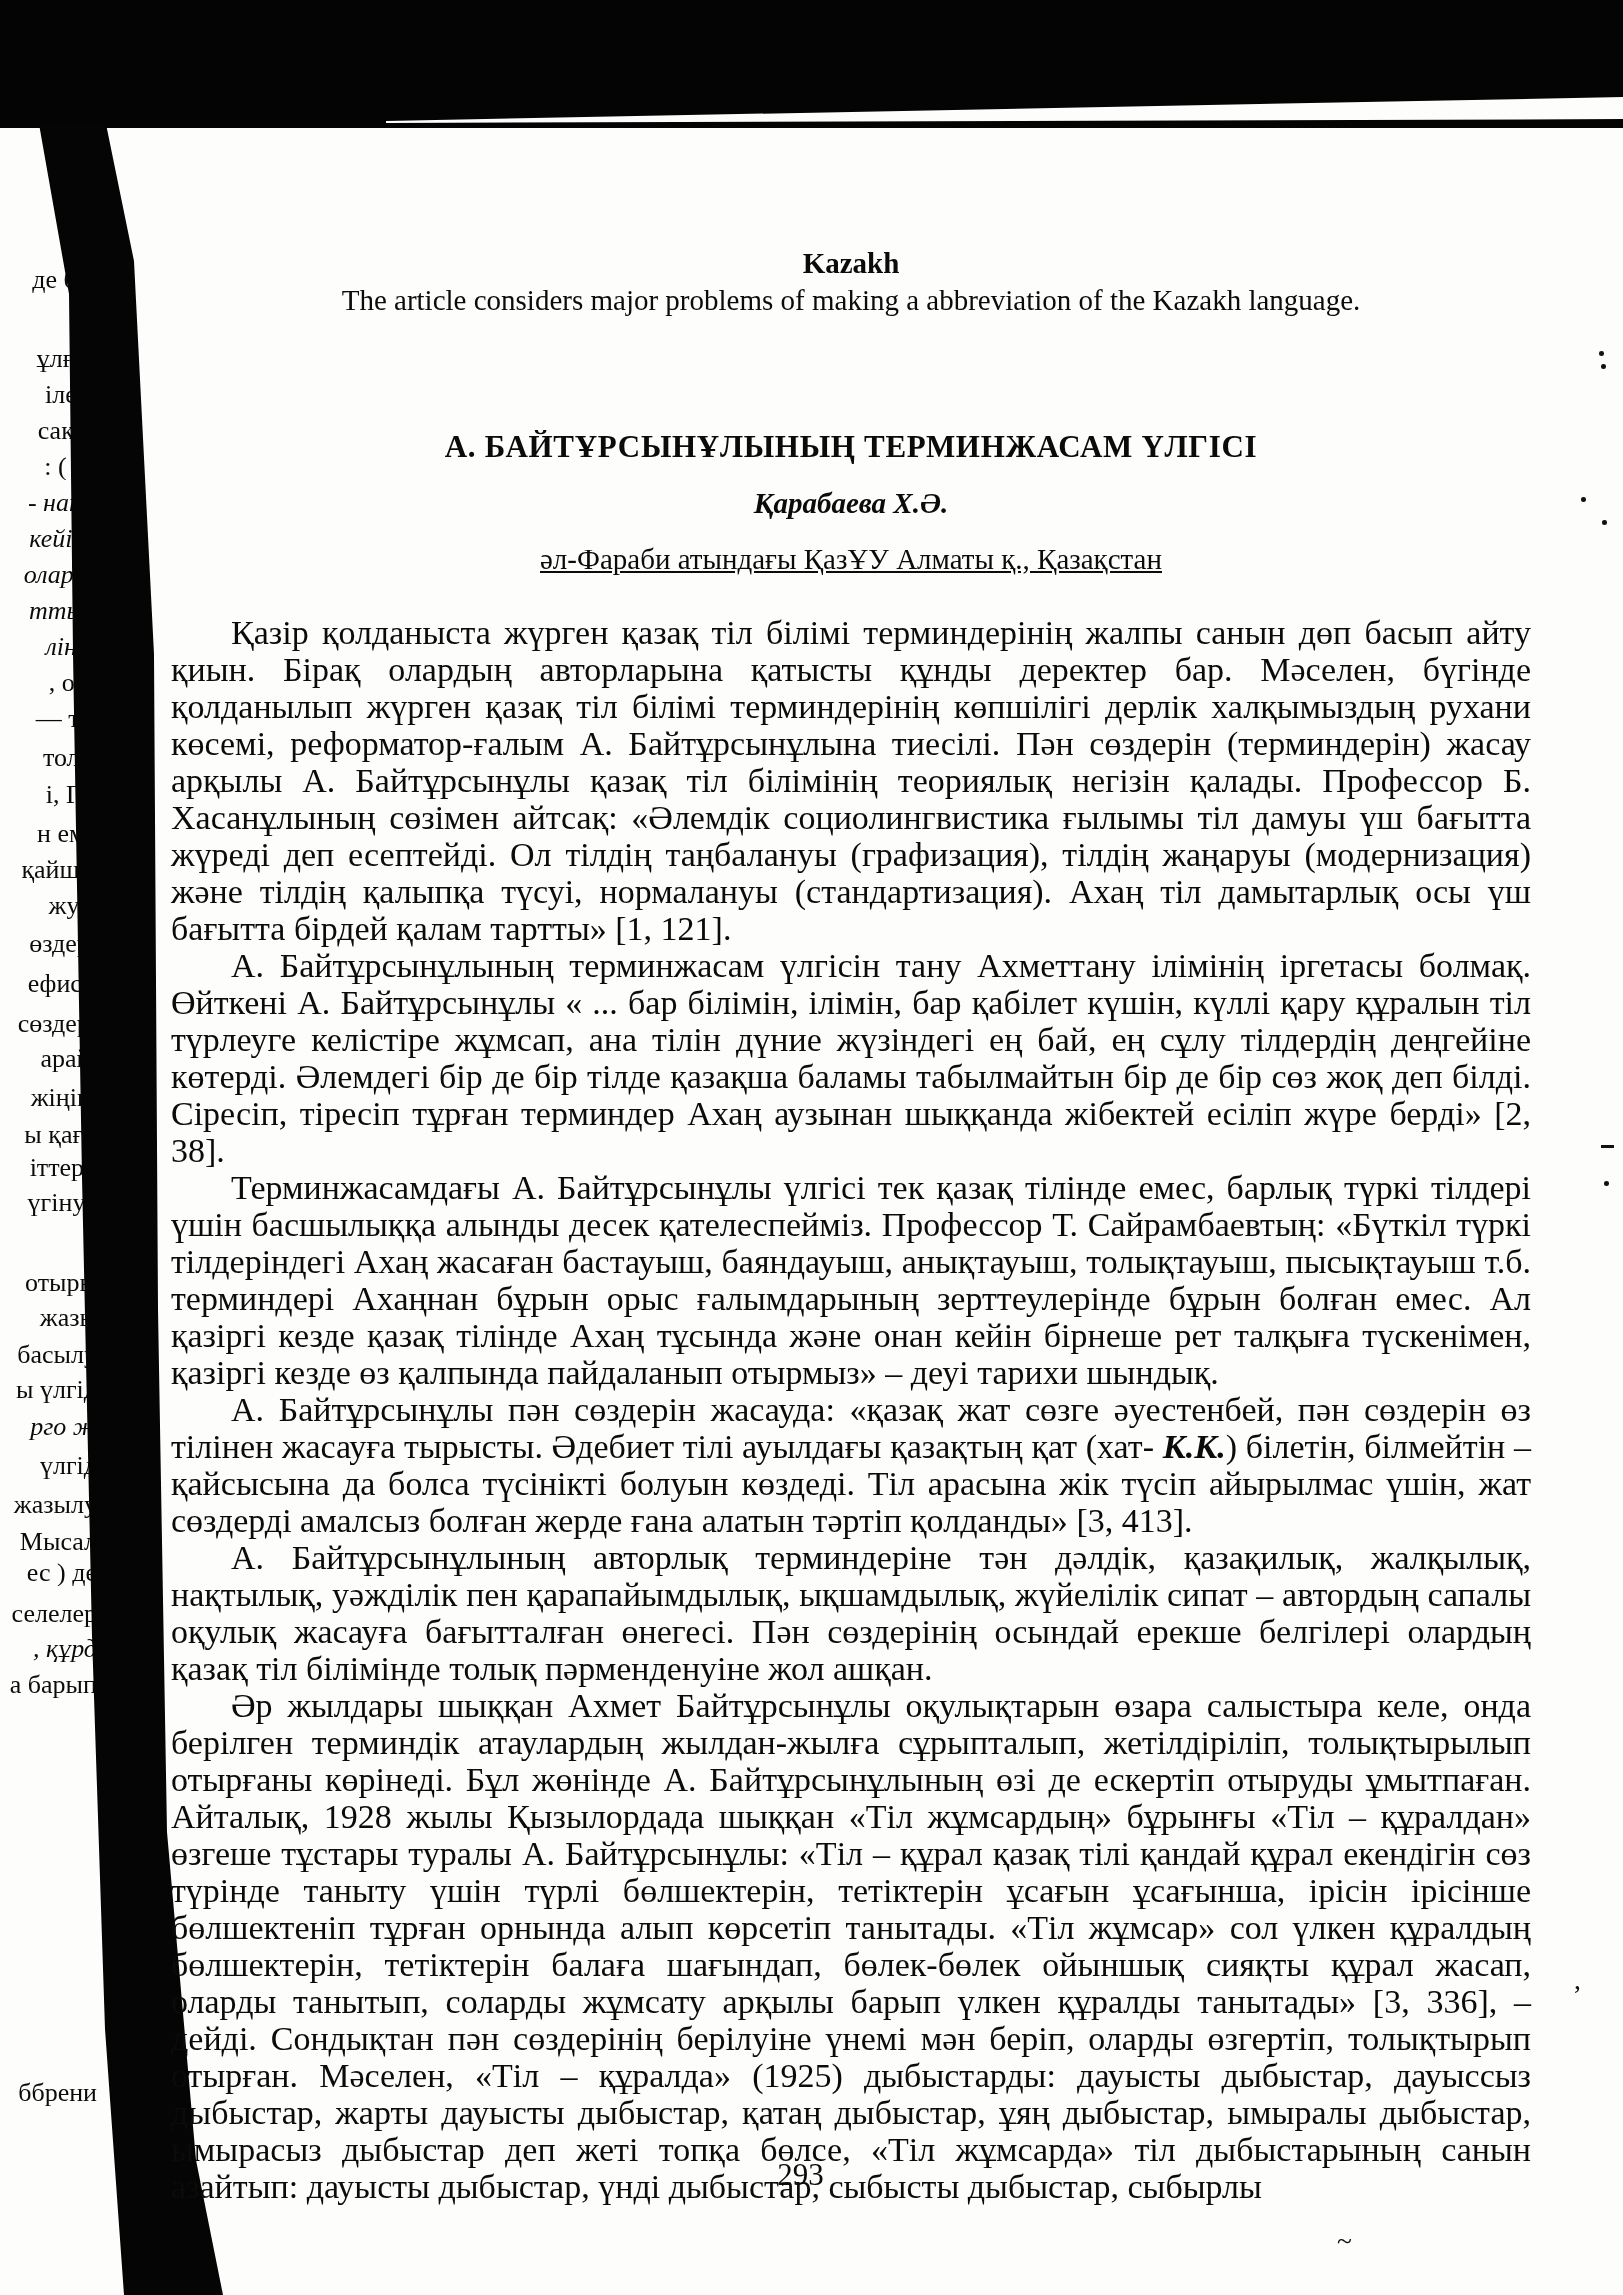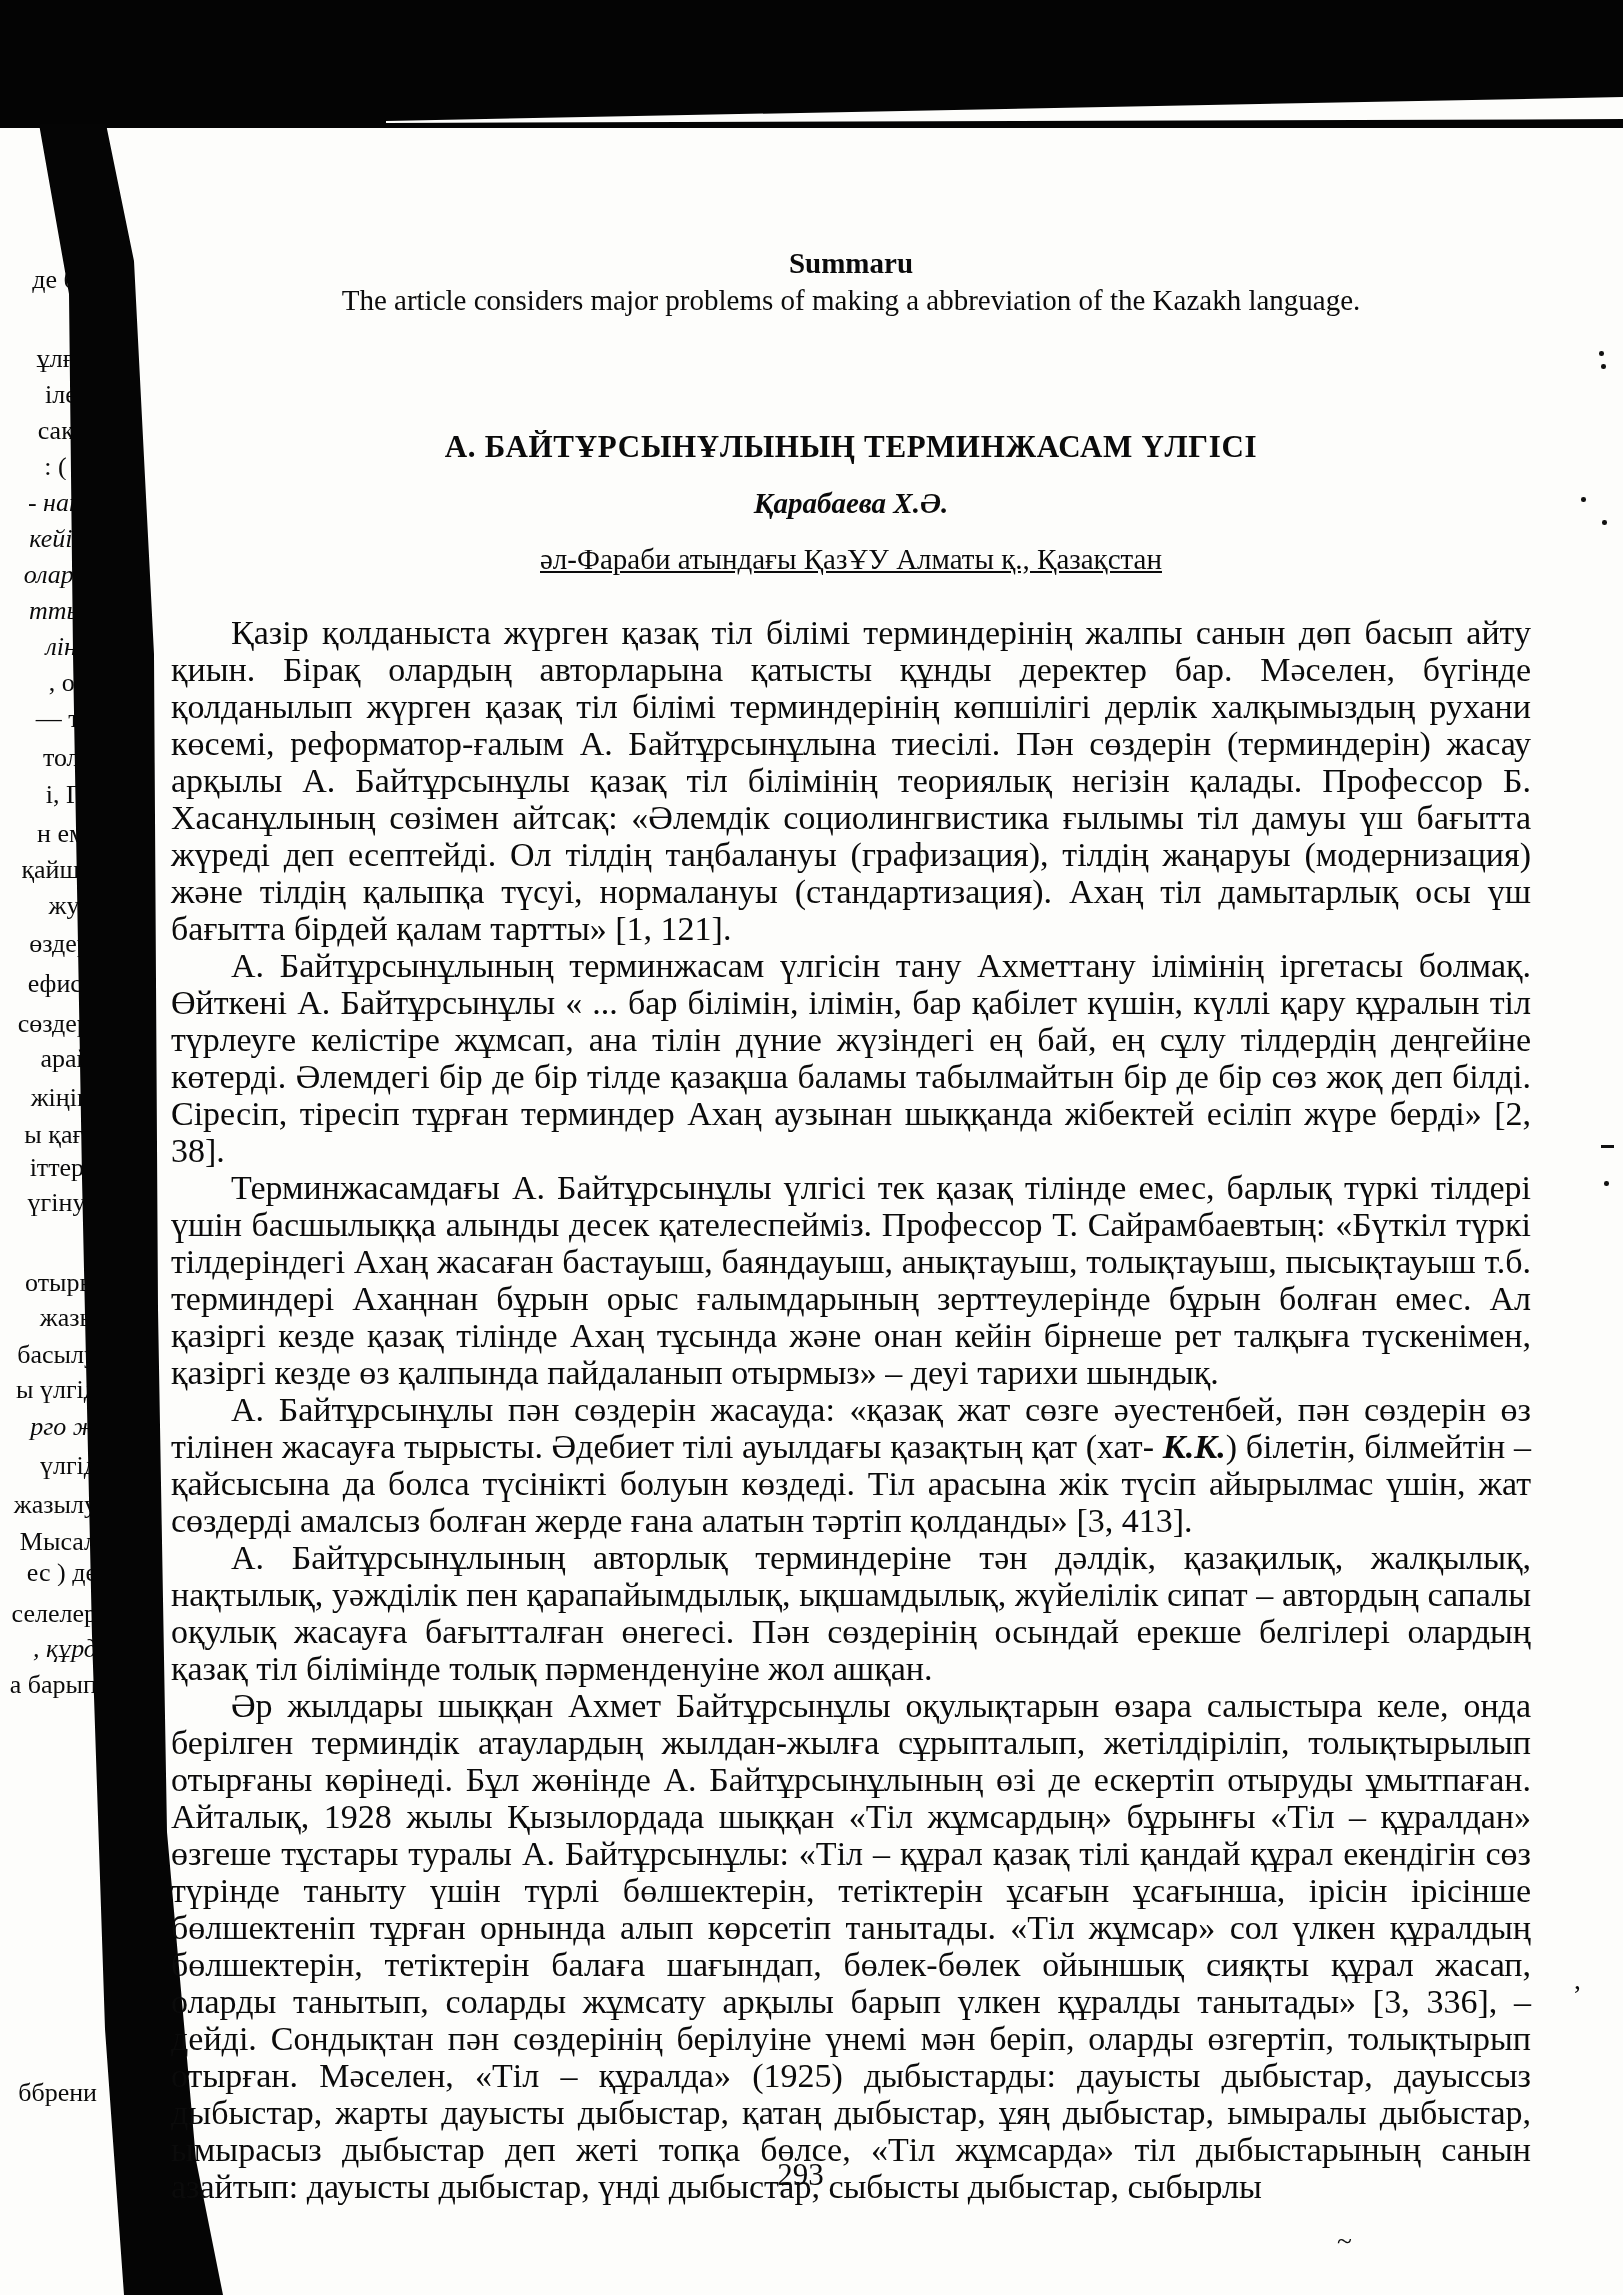--- a/index.html
+++ b/index.html
@@ -87,21 +87,21 @@
       <div class="margin-frag" style="top: 1529px;">Мысал</div>
       <div class="margin-frag" style="top: 1560px;">ес ) де</div>
       <div class="margin-frag" style="top: 1601px;">селелер</div>
       <div class="margin-frag" style="top: 1636px; font-style: italic;">, құрд</div>
       <div class="margin-frag" style="top: 1672px;">а барып</div>
       <div class="margin-frag" style="top: 2080px;">ббрени</div>
     </div>
 
   <div class="gutter-band"></div>
 
-  <div class="centered summary-heading">Summaru</div>
+  <div class="centered summary-heading">Kazakh</div>
   <div class="centered article-title">А. БАЙТҰРСЫНҰЛЫНЫҢ ТЕРМИНЖАСАМ ҮЛГІСІ</div>
   <div class="centered summary-text">The article considers major problems of making a abbreviation of the Kazakh  language.</div>
   <div class="centered article-author">Қарабаева Х.Ә.</div>
   <div class="centered article-affiliation">әл-Фараби атындағы ҚазҰУ Алматы қ., Қазақстан</div>
 
   <div class="body-text" id="body-text">
       <p><span class="r-n">Қазір қолданыста жүрген қазақ тіл білімі терминдерінің жалпы санын дөп басып айту қиын. Бірақ олардың авторларына қатысты құнды деректер бар. Мәселен,  бүгінде қолданылып жүрген қазақ тіл білімі терминдерінің көпшілігі  дерлік халқымыздың рухани көсемі, реформатор-ғалым А. Байтұрсынұлына тиесілі. Пән сөздерін (терминдерін) жасау арқылы А. Байтұрсынұлы қазақ тіл білімінің теориялық негізін қалады. Профессор Б. Хасанұлының сөзімен айтсақ: </span><span class="r-i">«Әлемдік социолингвистика ғылымы тіл дамуы үш бағытта жүреді деп есептейді. Ол тілдің таңбалануы (графизация), тілдің жаңаруы (модернизация) және тілдің қалыпқа түсуі, нормалануы (стандартизация). Ахаң тіл дамытарлық осы үш бағытта бірдей қалам тартты»</span><span class="r-n"> [1, 121].</span></p>
       <p><span class="r-n">А. Байтұрсынұлының терминжасам үлгісін тану Ахметтану ілімінің іргетасы болмақ. Өйткені А. Байтұрсынұлы « ... бар білімін, ілімін, бар қабілет күшін, күллі қару құралын тіл түрлеуге келістіре жұмсап, ана тілін дүние жүзіндегі ең бай, ең сұлу тілдердің деңгейіне көтерді. Әлемдегі бір де бір тілде қазақша баламы табылмайтын бір де бір сөз жоқ деп білді. Сіресіп, тіресіп тұрған терминдер Ахаң аузынан шыққанда жібектей есіліп жүре берді» [2, 38].</span></p>
       <p><span class="r-n">Терминжасамдағы А. Байтұрсынұлы үлгісі тек қазақ тілінде емес, барлық түркі тілдері үшін басшылыққа алынды десек қателеспейміз. Профессор Т. Сайрамбаевтың: «Бүткіл түркі тілдеріндегі Ахаң жасаған бастауыш, баяндауыш, анықтауыш, толықтауыш, пысықтауыш т.б. терминдері Ахаңнан бұрын орыс ғалымдарының зерттеулерінде бұрын болған емес. Ал қазіргі кезде қазақ тілінде Ахаң тұсында және онан  кейін бірнеше рет талқыға түскенімен, қазіргі кезде өз қалпында пайдаланып отырмыз» – деуі тарихи шындық.</span></p>
       <p><span class="r-n">А. Байтұрсынұлы пән сөздерін жасауда: </span><span class="r-i">«қазақ жат сөзге әуестенбей, пән сөздерін өз тілінен жасауға тырысты. Әдебиет тілі ауылдағы қазақтың қат (хат- </span><span class="r-bi">К.К.</span><span class="r-i">) білетін, білмейтін – қайсысына да болса түсінікті болуын көздеді. Тіл арасына жік түсіп айырылмас үшін, жат сөздерді амалсыз болған жерде ғана алатын тәртіп қолданды»</span><span class="r-n"> [3, 413].</span></p>

